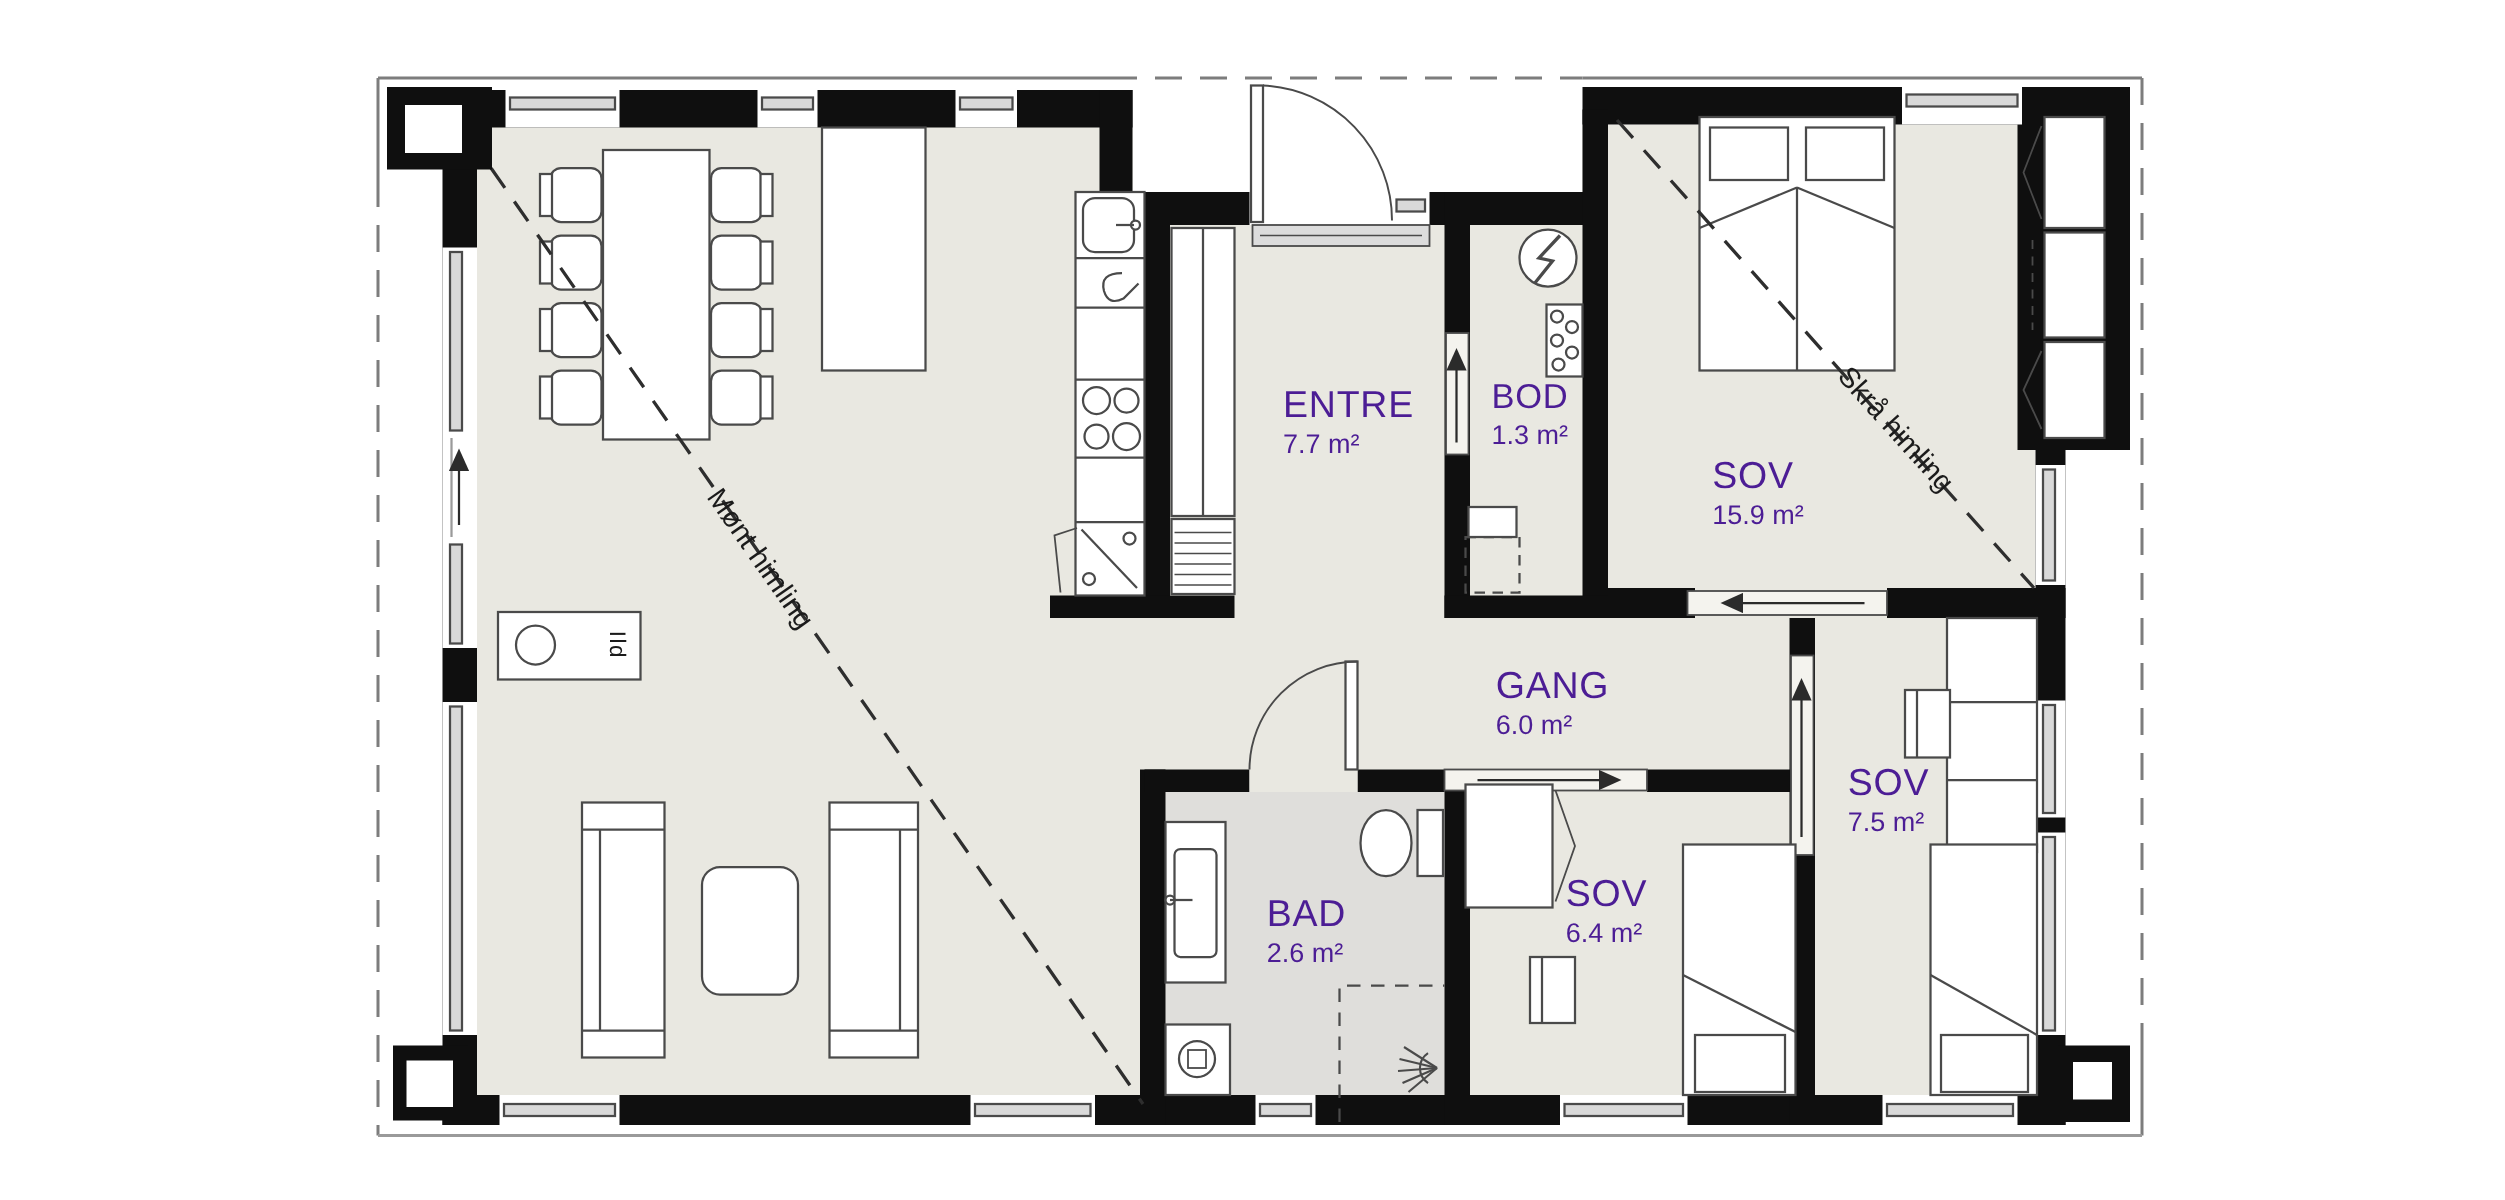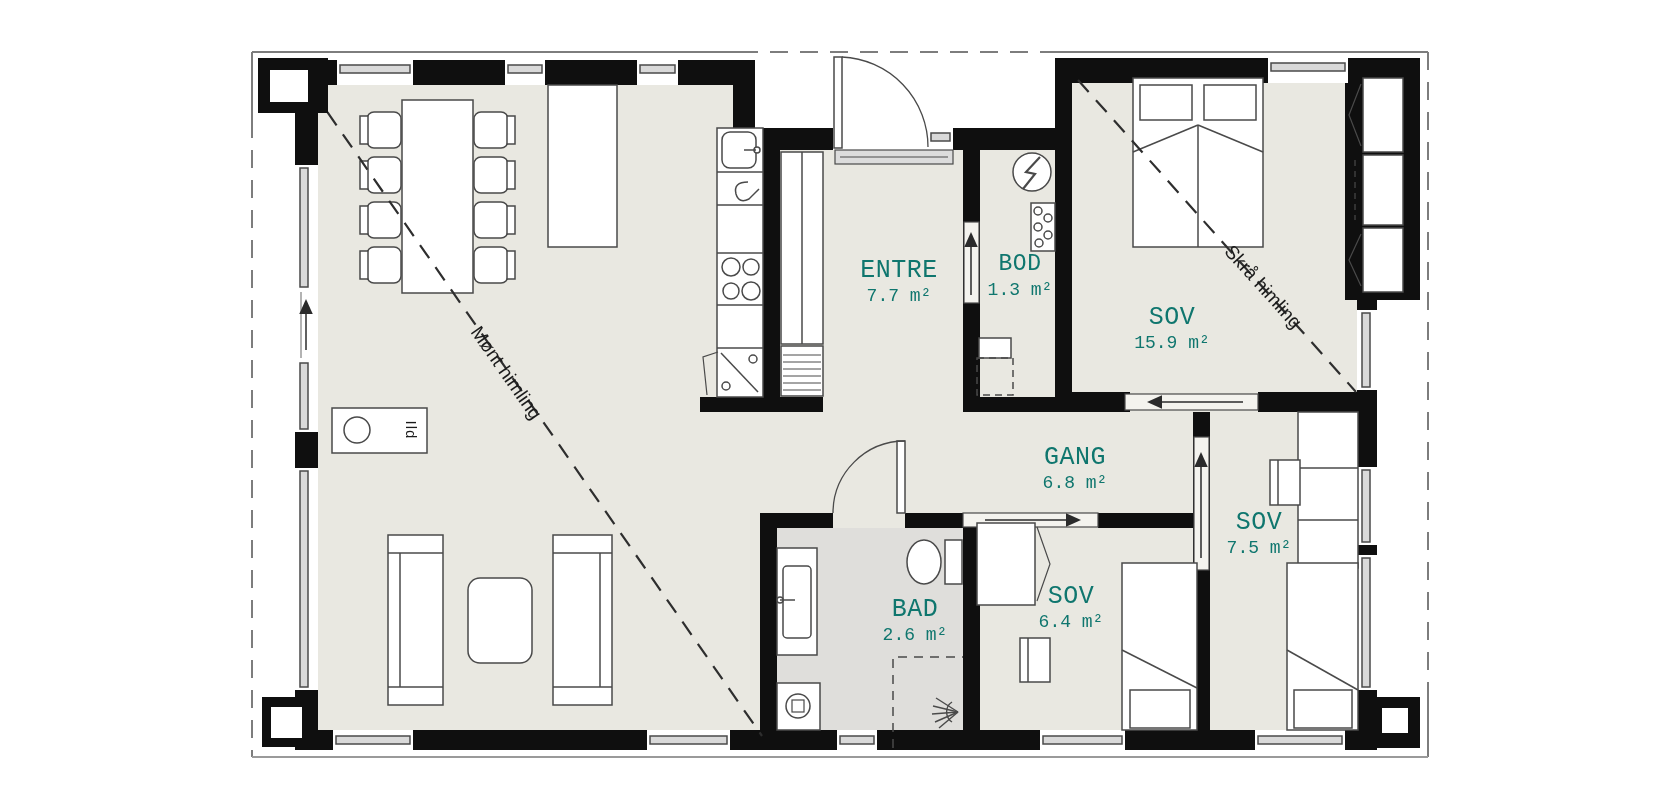--- a/index.html
+++ b/index.html
@@ -1,20 +1,20 @@
 <!DOCTYPE html>
 <html><head>
 <meta charset="utf-8">
 <style>
   html,body{margin:0;padding:0;background:#ffffff;}
   #stage{position:relative;width:1670px;height:800px;background:#ffffff;overflow:hidden;
          font-family:"Liberation Sans", sans-serif;}
   #plan-svg{position:absolute;left:0;top:0;}
-  .lbl{position:absolute;transform:translate(-50%,-50%);text-align:center;color:#0f766e;
-       white-space:nowrap;pointer-events:none;font-family:Liberation Mono, monospace;}
+  .lbl{position:absolute;transform:translate(-50%,-50%);color:#4c1d95;
+       white-space:nowrap;pointer-events:none;}
   .lbl .room-name{display:block;font-size:25px;font-weight:500;letter-spacing:.5px;line-height:27px;}
   .lbl .room-area{display:block;font-size:18px;font-weight:500;line-height:25px;}
   .lbl.small .room-name{font-size:23px;}
   .rot{position:absolute;color:#1b1b1b;font-size:19px;font-weight:500;white-space:nowrap;pointer-events:none;}
   .rot.r55{transform:translate(-50%,-50%) rotate(55deg);}
   .rot.r48{transform:translate(-50%,-50%) rotate(48deg);}
   .rot.r90{transform:translate(-50%,-50%) rotate(90deg);font-size:15px;letter-spacing:1px;}
 </style>
 </head>
 <body>
@@ -400,33 +400,33 @@
   <span class="room-area">7.7 m²</span>
 </div>
 <div class="lbl small" style="left:1020px;top:277px;">
   <span class="room-name">BOD</span>
   <span class="room-area">1.3 m²</span>
 </div>
 <div class="lbl" style="left:1172px;top:330px;">
   <span class="room-name">SOV</span>
   <span class="room-area">15.9 m²</span>
 </div>
-<div class="lbl" style="left:1035px;top:470px;margin-left:40px;">
+<div class="lbl" style="left:1035px;top:470px;">
   <span class="room-name">GANG</span>
-  <span class="room-area">6.8 m²</span>
+  <span class="room-area">6.0 m²</span>
 </div>
 <div class="lbl" style="left:1259px;top:535px;">
   <span class="room-name">SOV</span>
   <span class="room-area">7.5 m²</span>
 </div>
 <div class="lbl" style="left:1071px;top:609px;">
   <span class="room-name">SOV</span>
   <span class="room-area">6.4 m²</span>
 </div>
-<div class="lbl" style="left:871px;top:622px;margin-left:44px;">
+<div class="lbl" style="left:871px;top:622px;">
   <span class="room-name">BAD</span>
   <span class="room-area">2.6 m²</span>
 </div>
 
 <div class="rot r55" style="left:506px;top:373px;">Mønt himling</div>
 <div class="rot r48" style="left:1263px;top:287px;">Skrå himling</div>
 <div class="rot r90" style="left:411px;top:430px;">Ild</div>
 
 </div>
 

